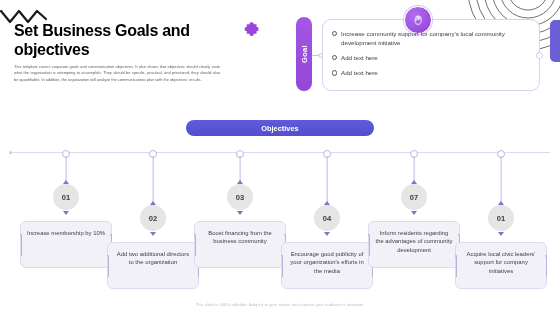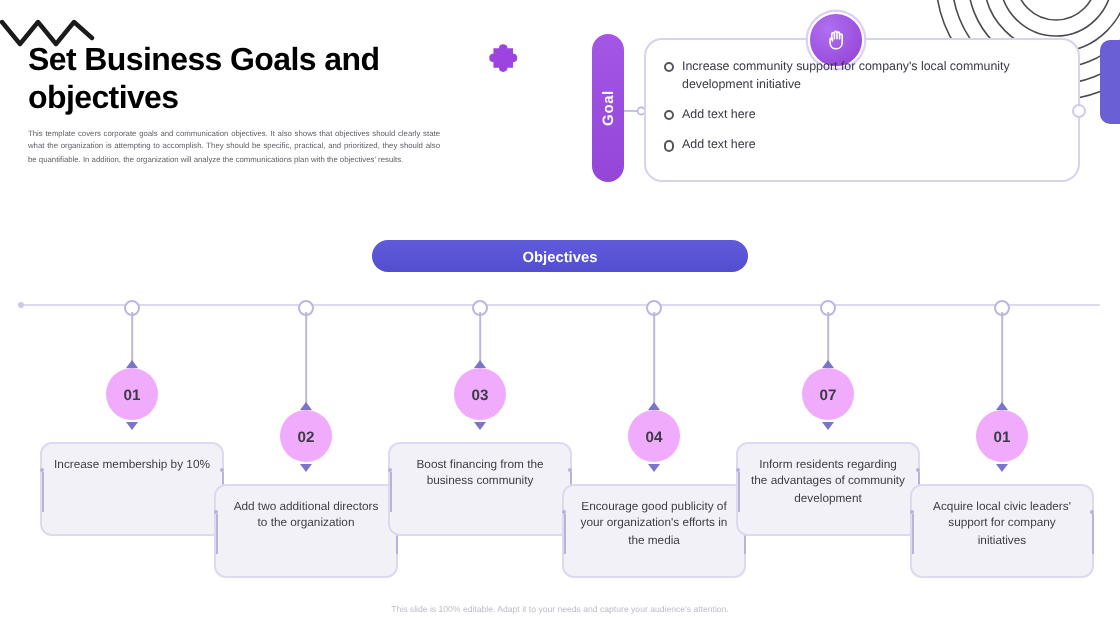--- a/index.html
+++ b/index.html
@@ -200,21 +200,21 @@
     position: absolute;
     left: 50%;
     transform: translateX(-50%);
     width: 26px; height: 26px;
   }
   .badge .circle {
     position: absolute;
     left: 0; top: 0;
     width: 26px; height: 26px;
     border-radius: 50%;
-    background: #f0abfc;
+    background: #e5e5e5;
     display: flex;
     align-items: center;
     justify-content: center;
     font-size: 7.6px;
     font-weight: bold;
     color: #3c3c46;
   }
   .badge .ring {
     position: absolute;
     left: -1px; top: -1px;

